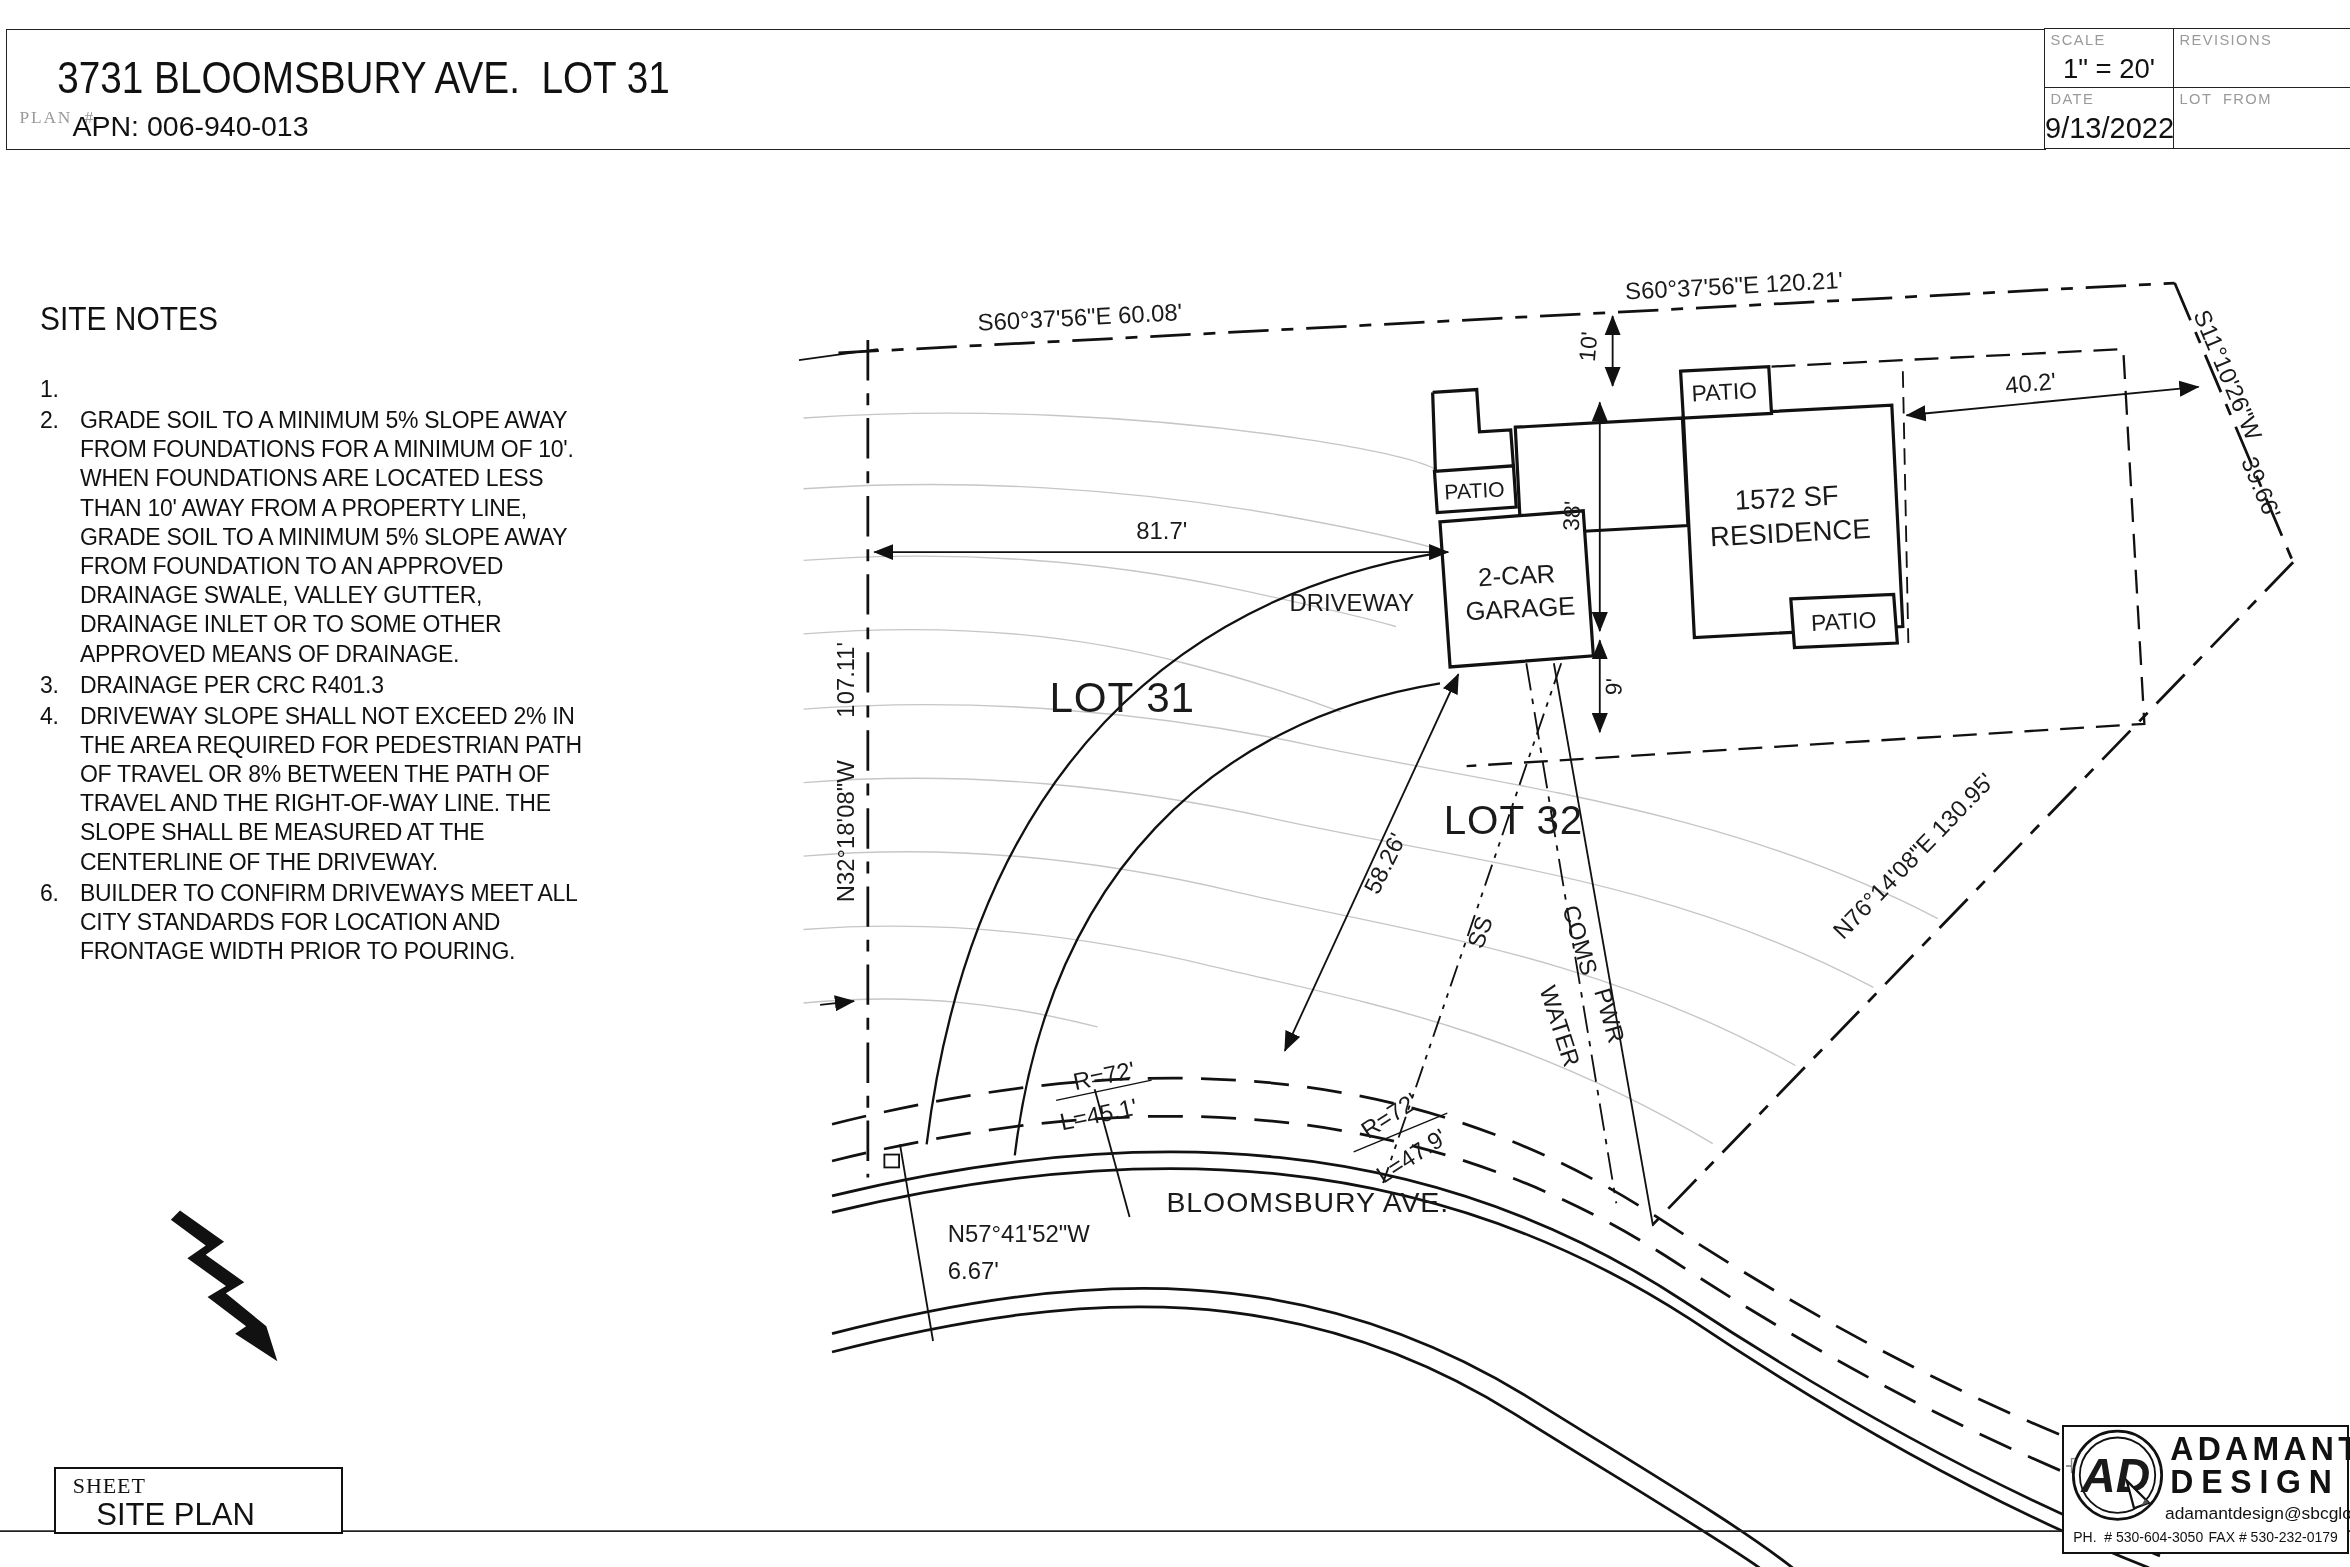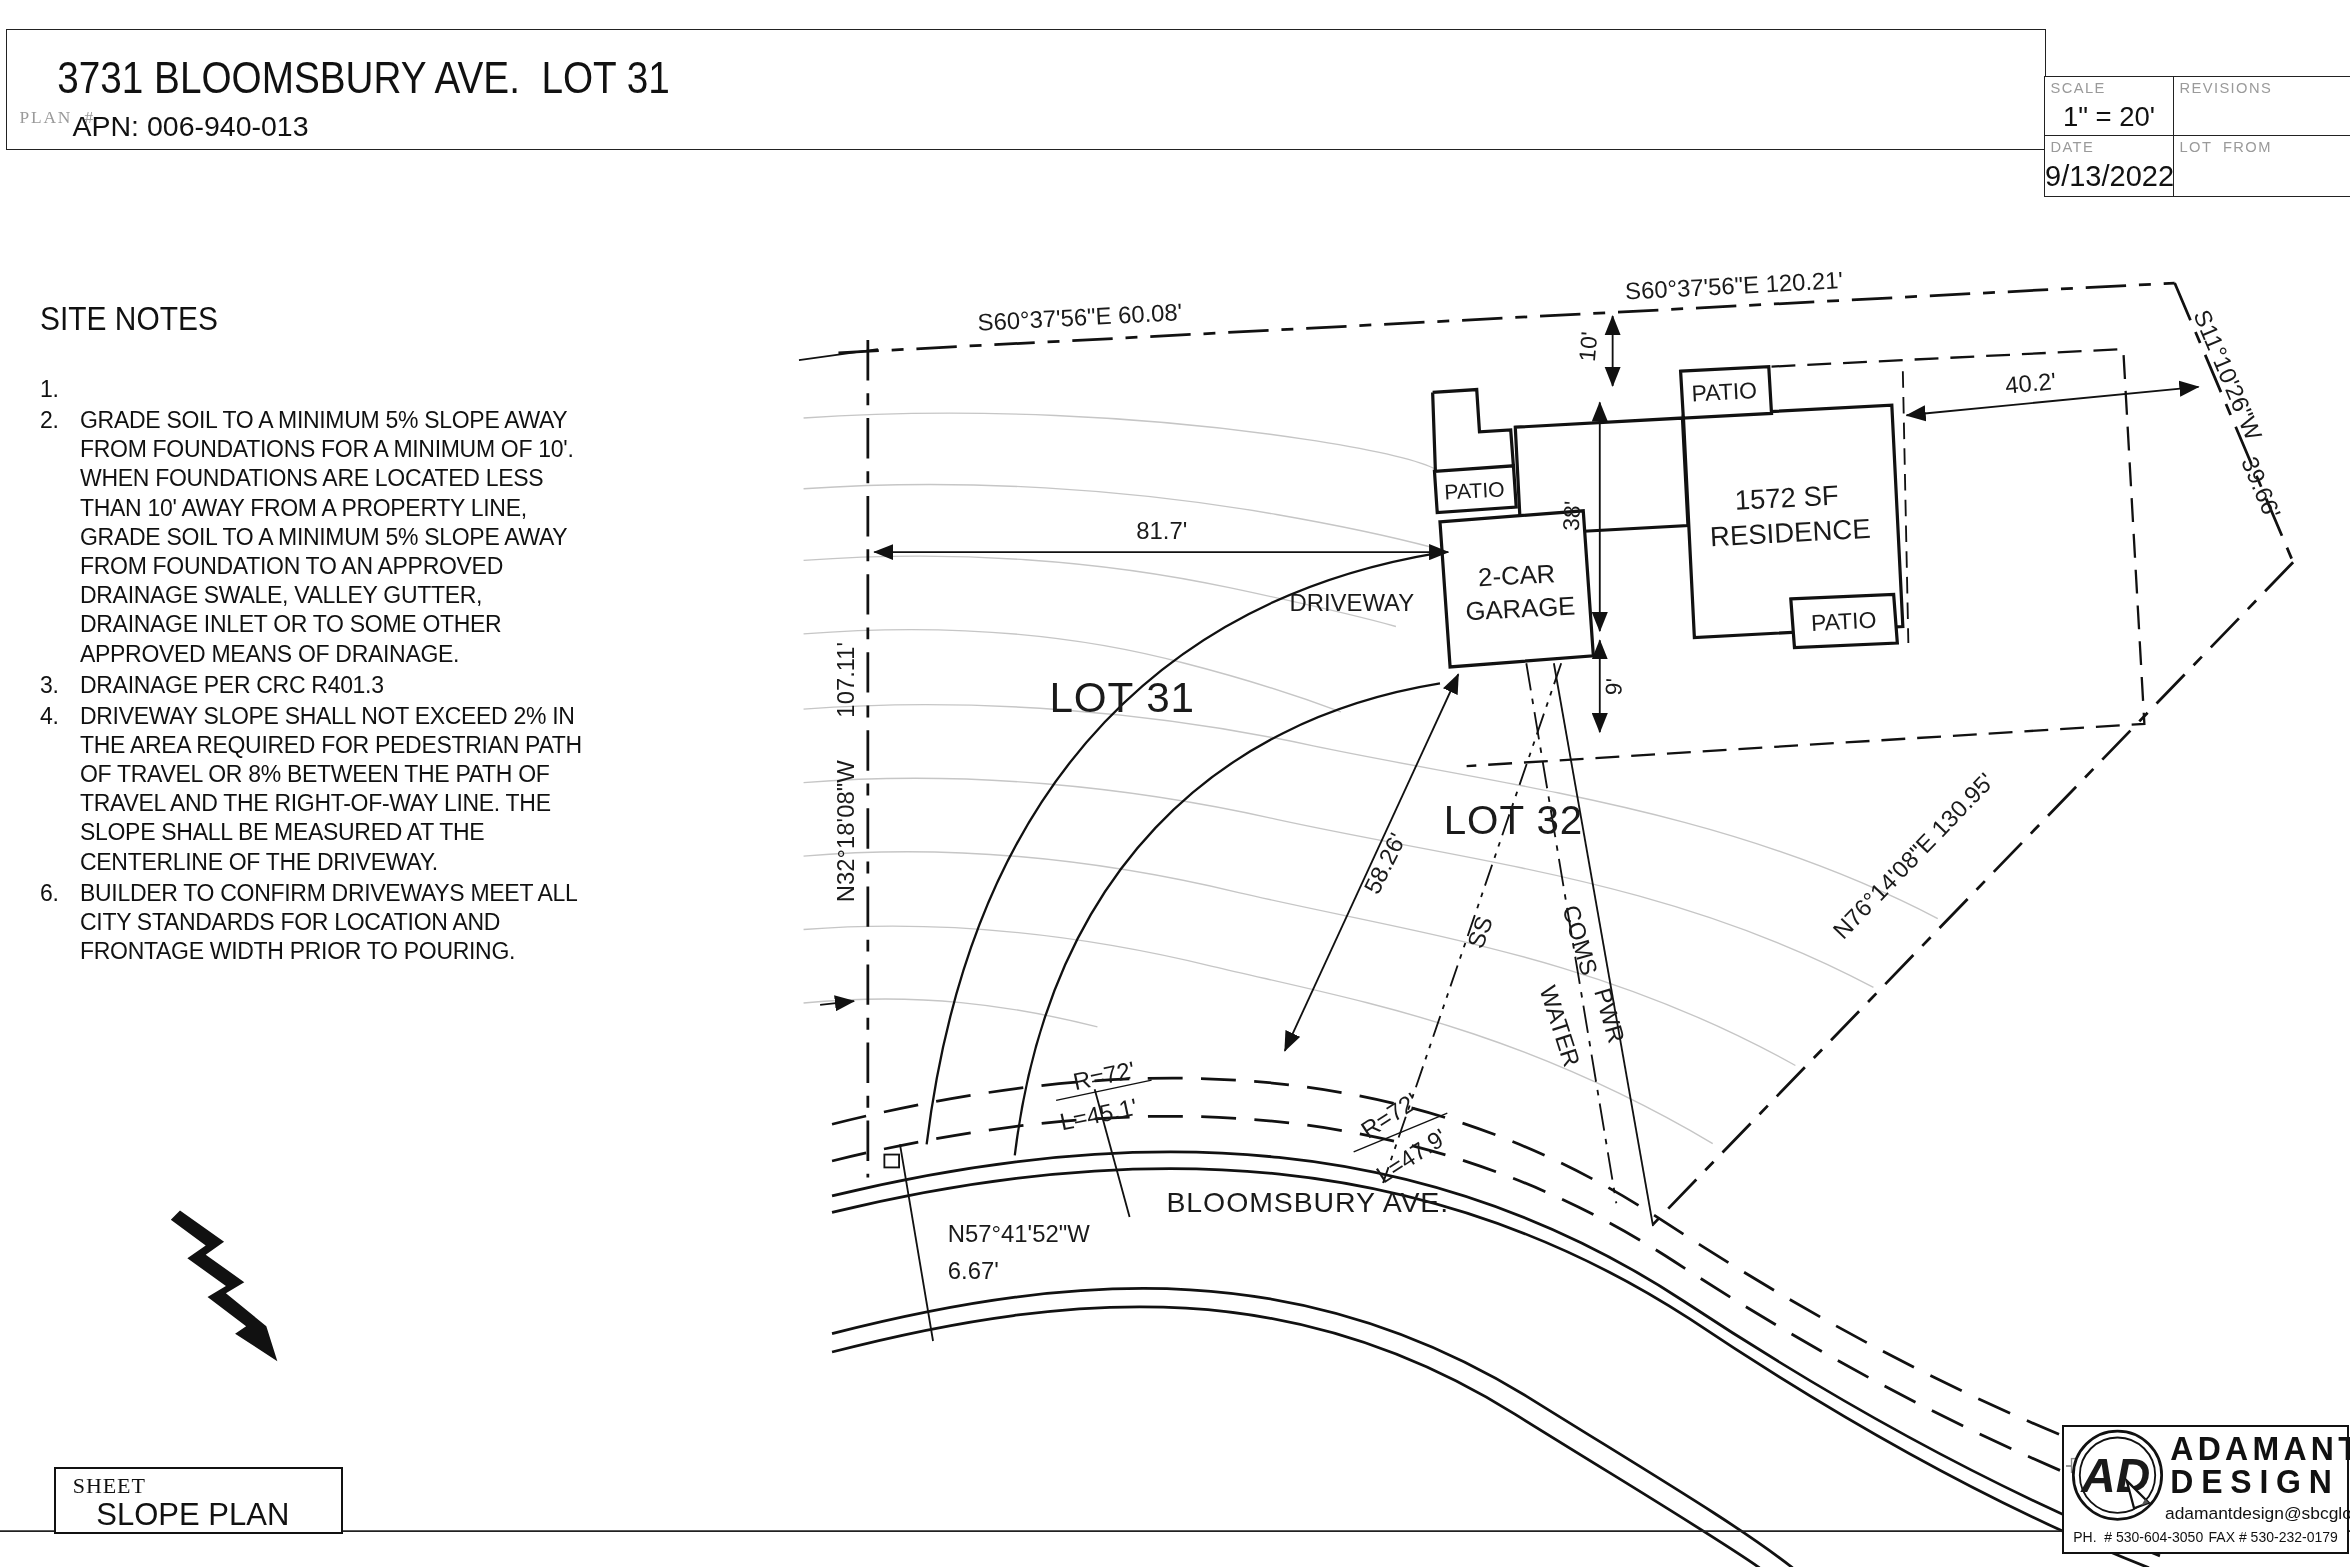--- a/index.html
+++ b/index.html
@@ -14,21 +14,21 @@
   .title-band .ttl{font-size:44px;letter-spacing:0;white-space:pre;padding-left:57px;
                    transform:scaleX(.88);transform-origin:0 50%;}
   .apn-band{position:absolute;left:5.5px;top:101px;width:2038px;height:48px;
             border:1.8px solid #222;border-top:none;background:#fff;}
   .plan-num{position:absolute;left:13px;top:5.5px;font-size:17.4px;color:#9a9a9a;
             letter-spacing:1.8px;font-family:"Liberation Serif",serif;white-space:pre;}
   .apn{position:absolute;left:66px;top:9.2px;font-size:28.5px;}
 
   .meta-grid{position:absolute;left:2044px;top:27.5px;width:305px;height:119px;
              border:1.8px solid #222;background:#fff;display:grid;
-             grid-template-columns:129px 1fr;grid-template-rows:59px 1fr;margin-top:48px;}
+             grid-template-columns:129px 1fr;grid-template-rows:59px 1fr;}
   .meta-cell{position:relative;border-right:1.8px solid #222;border-bottom:1.8px solid #222;}
   .meta-cell:nth-child(2n){border-right:none;}
   .meta-cell:nth-child(n+3){border-bottom:none;}
   .meta-label{position:absolute;left:5.5px;top:3.7px;font-size:14.7px;color:#9a9a9a;
               letter-spacing:1.4px;white-space:pre;}
   .meta-value{position:absolute;left:0;right:0;top:24px;text-align:center;font-size:27.5px;}
   .meta-value.date{font-size:29px;}
 
   
   .notes{position:absolute;left:40px;top:299px;width:588px;}
@@ -225,21 +225,21 @@
     <span class="note-text">DRIVEWAY SLOPE SHALL NOT EXCEED 2% IN THE AREA REQUIRED FOR PEDESTRIAN PATH OF TRAVEL OR 8% BETWEEN THE PATH OF TRAVEL AND THE RIGHT-OF-WAY LINE. THE SLOPE SHALL BE MEASURED AT THE CENTERLINE OF THE DRIVEWAY.</span>
   </div>
   <div class="note-row">
     <span class="note-num">6.</span>
     <span class="note-text">BUILDER TO CONFIRM DRIVEWAYS MEET ALL CITY STANDARDS FOR LOCATION AND FRONTAGE WIDTH  PRIOR TO POURING.</span>
   </div>
 </div>
 
 <div class="sheet-box">
   <span class="sheet-label">SHEET</span>
-  <span class="sheet-name">SLOPE PLAN</span>
+  <span class="sheet-name">SITE PLAN</span>
 </div>
 
 <div class="logo-box">
   <svg class="logo-mark" width="103" height="96" viewBox="0 0 112 104">
     <line x1="0" y1="40" x2="104" y2="40" stroke="#777" stroke-width="1.5"></line>
     <line x1="56" y1="2" x2="56" y2="86" stroke="#777" stroke-width="1.5"></line>
     <rect x="6" y="32" width="16" height="15" fill="#fff" stroke="#888" stroke-width="1.5"></rect>
     <circle cx="56" cy="50" r="48" fill="#fff" stroke="#111" stroke-width="3"></circle>
     <circle cx="56" cy="50" r="41" fill="none" stroke="#111" stroke-width="2"></circle>
     <text x="54" y="68" text-anchor="middle" font-size="52" font-weight="bold" font-style="italic" font-family="Liberation Serif, serif">AD</text>

